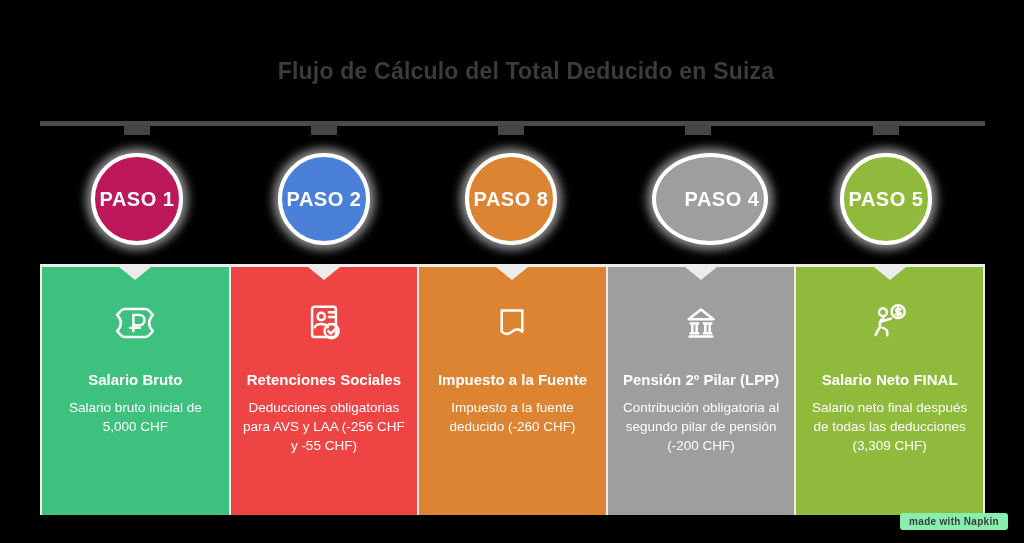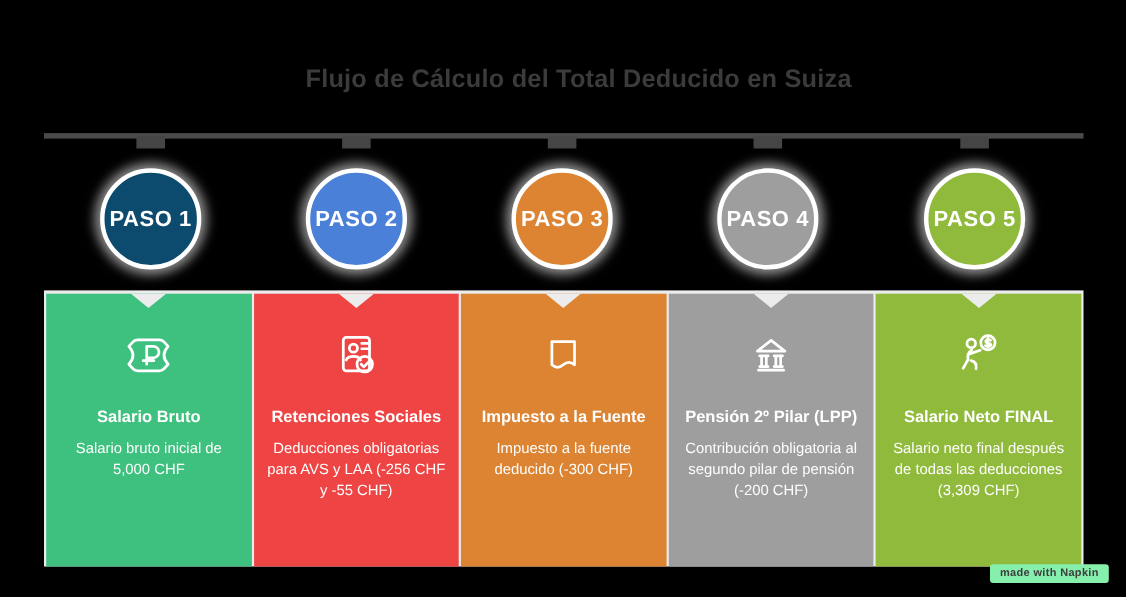--- a/index.html
+++ b/index.html
@@ -41,30 +41,30 @@
 
   <h1 class="title">Flujo de Cálculo del Total Deducido en Suiza</h1>
 
   <div class="timeline"></div>
   <div class="tick" style="left:124px"></div>
   <div class="tick" style="left:311px"></div>
   <div class="tick" style="left:498px"></div>
   <div class="tick" style="left:685px"></div>
   <div class="tick" style="left:873px"></div>
 
-  <div class="circle" style="left: 91px; background-color: #0c4a6e;">
+  <div class="circle" style="left: 91px; background-color: #be185d;">
       <span>PASO 1</span>
     </div>
   <div class="circle" style="left: 278px; background-color: rgb(74, 128, 216);">
       <span>PASO 2</span>
     </div>
   <div class="circle" style="left: 465px; background-color: rgb(220, 132, 50);">
-      <span>PASO 3</span>
+      <span>PASO 8</span>
     </div>
-  <div class="circle" style="left: 652px; background-color: rgb(158, 158, 158);">
+  <div class="circle" style="left: 652px; background-color: rgb(158, 158, 158); padding-left: 24px;">
       <span>PASO 4</span>
     </div>
   <div class="circle" style="left: 840px; background-color: rgb(144, 186, 60);">
       <span>PASO 5</span>
     </div>
 
   <div class="cards">
 
     <div class="card" style="background-color: rgb(62, 192, 126);">
       <span class="icon">
@@ -92,21 +92,21 @@
       <p>Deducciones obligatorias para AVS y LAA (-256 CHF y -55 CHF)</p>
     </div>
 
     <div class="card" style="background-color: rgb(220, 132, 50);">
       <span class="icon">
         <svg viewBox="0 0 48 48">
           <path d="M14.5 12.5 h19 v19.5 c-3.2 -2.8 -6.3 -2.8 -9.5 0 c-3.2 2.8 -6.3 2.8 -9.5 0 z"></path>
         </svg>
       </span>
       <h3>Impuesto a la Fuente</h3>
-      <p>Impuesto a la fuente deducido (-300 CHF)</p>
+      <p>Impuesto a la fuente deducido (-260 CHF)</p>
     </div>
 
     <div class="card" style="background-color: rgb(158, 158, 158);">
       <span class="icon">
         <svg viewBox="0 0 48 48">
           <path d="M12.5 20.5 L24 11.5 L35.5 20.5 Z"></path>
           <path d="M16 24.5 v8.5 M20 24.5 v8.5 M14.5 24.5 h7 M14.5 33.5 h7"></path>
           <path d="M28 24.5 v8.5 M32 24.5 v8.5 M26.5 24.5 h7 M26.5 33.5 h7"></path>
           <path d="M13.5 36.5 h21"></path>
         </svg>

